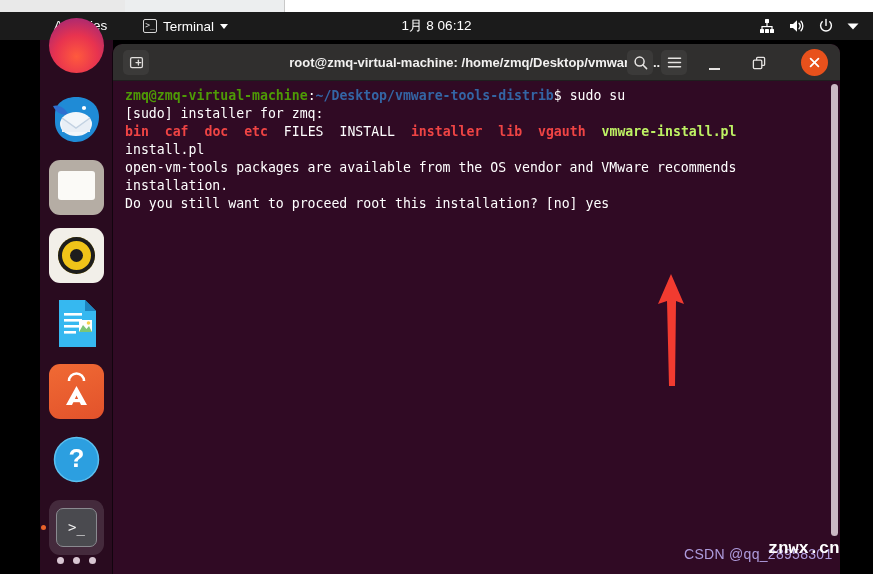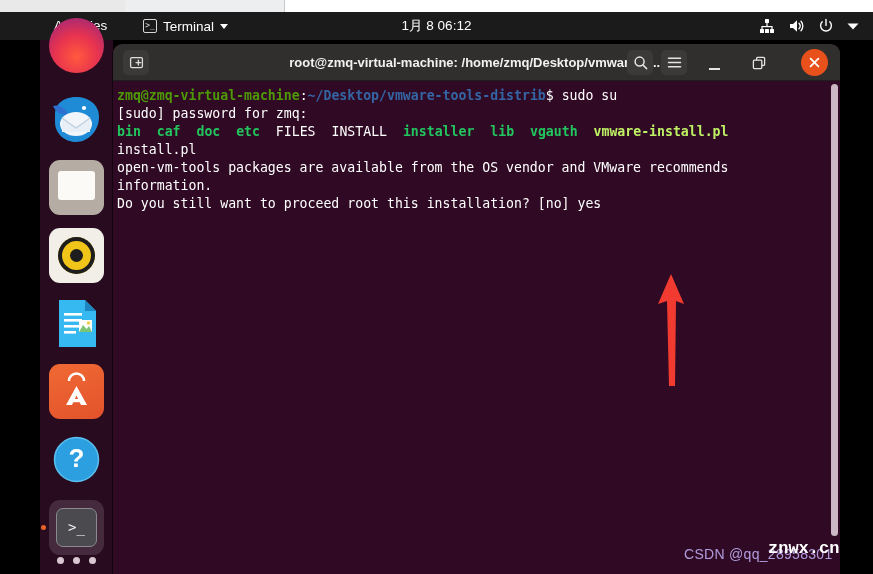--- a/index.html
+++ b/index.html
@@ -281,27 +281,27 @@
     font-family: "DejaVu Sans Mono", monospace;
     font-size: 13.2px;
     line-height: 18px;
     color: #ffffff;
     padding: 6px 0 0 0;
     overflow: hidden;
   }
   .tl { display: block; white-space: pre; padding-left: 0; }
   .c-green { color: #4e9a06; font-weight: bold; }
   .c-blue  { color: #3465a4; font-weight: bold; }
-  .c-lblue { color: #22c55e; font-weight: bold; }
+  .c-lblue { color: #ef4444; font-weight: bold; }
   .c-white { color: #ffffff; }
   .c-execgreen { color: #bef264; font-weight: bold; }
 
   .term-text-wrap {
     position: absolute;
-    left: 4px; top: 6px;
+    left: 12px; top: 6px;
     width: 720px;
   }
   .term-text-wrap .tl { padding-left: 0; }
 
   
   .term-scrollbar {
     position: absolute;
     right: 2px; top: 0;
     width: 7px; height: 493px;
   }
@@ -520,25 +520,25 @@
         <svg width="13" height="13" viewBox="0 0 13 13" stroke="#ffffff" stroke-width="1.8">
           <line x1="2.6" y1="2.6" x2="10.4" y2="10.4" stroke-linecap="round"></line>
           <line x1="10.4" y1="2.6" x2="2.6" y2="10.4" stroke-linecap="round"></line>
         </svg>
       </div>
     </div>
 
     <div class="term-body">
       <div class="term-text-wrap" id="term-lines">
           <div class="tl"><span class="c-green">zmq@zmq-virtual-machine</span><span class="c-white">:</span><span class="c-blue">~/Desktop/vmware-tools-distrib</span><span class="c-white">$ sudo su</span></div>
-          <div class="tl"><span class="c-white">[sudo] password for zmq:</span></div>
+          <div class="tl"><span class="c-white">[sudo] installer for zmq:</span></div>
           <div class="tl"><span class="c-lblue">bin</span><span class="c-white">  </span><span class="c-lblue">caf</span><span class="c-white">  </span><span class="c-lblue">doc</span><span class="c-white">  </span><span class="c-lblue">etc</span><span class="c-white">  FILES  INSTALL  </span><span class="c-lblue">installer</span><span class="c-white">  </span><span class="c-lblue">lib</span><span class="c-white">  </span><span class="c-lblue">vgauth</span><span class="c-white">  </span><span class="c-execgreen">vmware-install.pl</span></div>
           <div class="tl"><span class="c-white">install.pl</span></div>
           <div class="tl"><span class="c-white">open-vm-tools packages are available from the OS vendor and VMware recommends</span></div>
-          <div class="tl"><span class="c-white">information.</span></div>
+          <div class="tl"><span class="c-white">installation.</span></div>
           <div class="tl"><span class="c-white">Do you still want to proceed root this installation? [no] yes</span></div>
         </div>
 
       <div class="term-scrollbar">
         <div class="term-scrollbar-thumb"></div>
       </div>
     </div>
   </div>
 
   <div class="red-arrow">

